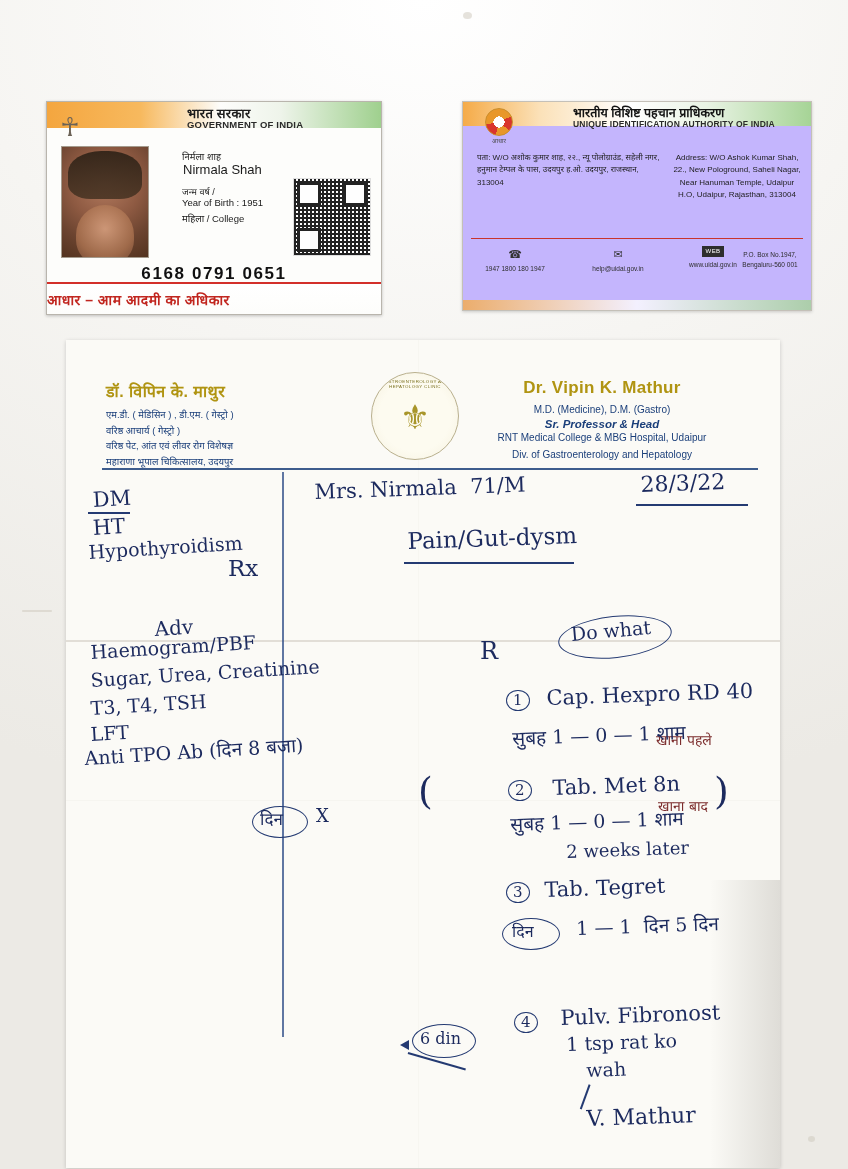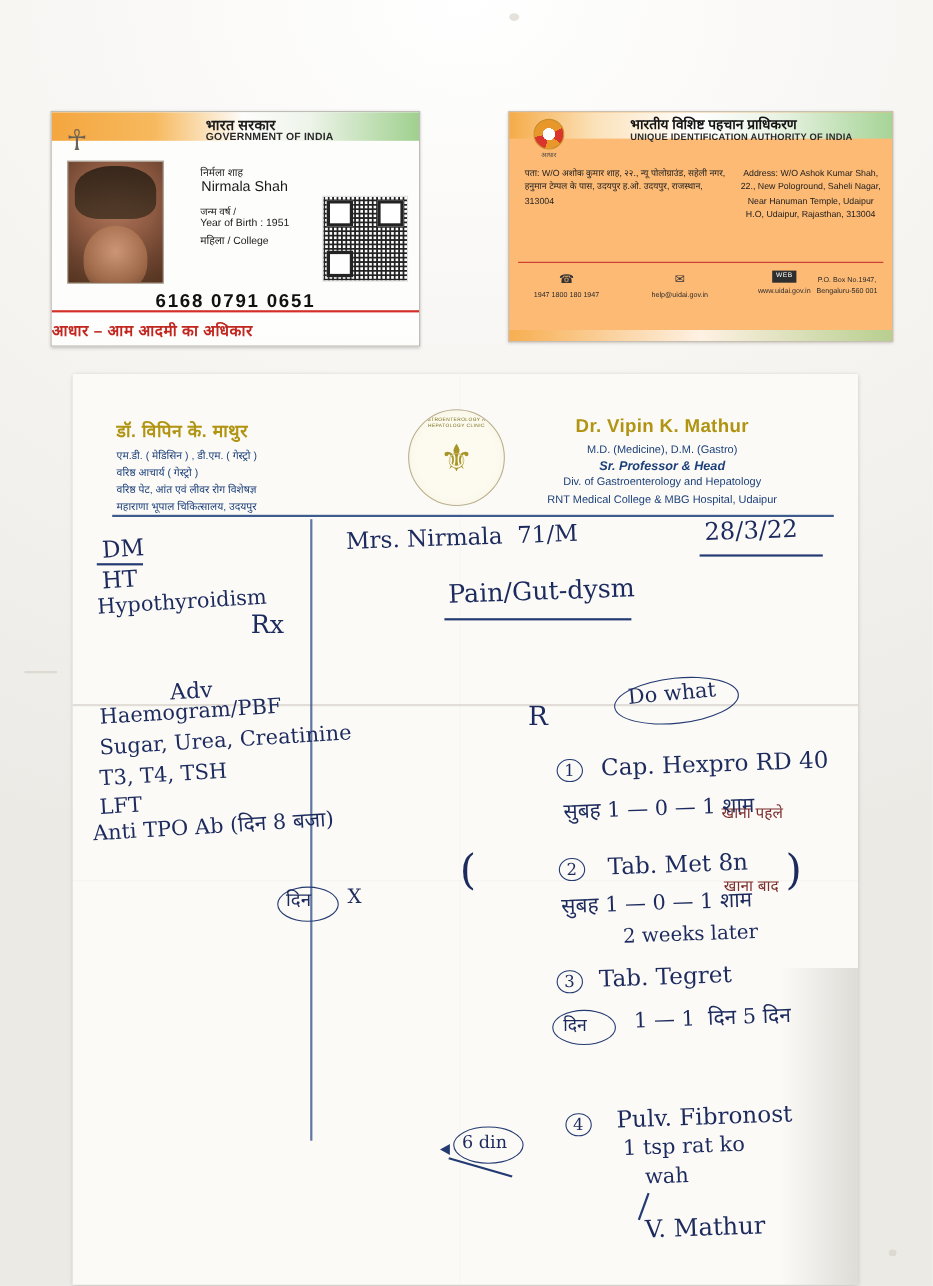--- a/index.html
+++ b/index.html
@@ -181,21 +181,21 @@
     letter-spacing: .5px;
   }
 
   
   .aadhaar-back {
     position: absolute;
     left: 462px;
     top: 101px;
     width: 348px;
     height: 208px;
-    background: #fdba74;
+    background: #c4b5fd;
     border: 1px solid #c4c0b8;
     box-shadow: 0 1px 3px rgba(0,0,0,.18);
     overflow: hidden;
   }
   .ab-topband {
     position: absolute;
     left: 0; top: 0; right: 0; height: 24px;
     background: linear-gradient(90deg,#f5ab48 0%, #fbe1b8 22%, #ffffff 48%, #e9f3e4 70%, #a6d496 100%);
   }
   .ab-uid-logo {
@@ -527,22 +527,22 @@
 
       <div class="rx-logo">
         <div class="ring-text">GASTROENTEROLOGY AND HEPATOLOGY CLINIC</div>
         <div class="crest">⚜</div>
       </div>
 
       <div class="rx-head-right">
         <div class="rx-name-en">Dr. Vipin K. Mathur</div>
         <div class="rx-qual-en">M.D. (Medicine), D.M. (Gastro)</div>
         <div class="rx-title-en">Sr. Professor &amp; Head</div>
+        <div class="rx-qual-en" style="margin-top:0;">RNT Medical College &amp; MBG Hospital, Udaipur</div>
         <div class="rx-qual-en" style="margin-top:1px;">Div. of Gastroenterology and Hepatology</div>
-        <div class="rx-qual-en" style="margin-top:0;">RNT Medical College &amp; MBG Hospital, Udaipur</div>
       </div>
 
       <div class="rx-head-rule"></div>
     </div>
 
     <div class="rx-vrule"></div>
 
     <div class="hw slant2" style="left:248px;top:140px;font-size:21px;">Mrs. Nirmala  71/M</div>
     <div class="hw slant2" style="left:574px;top:132px;font-size:22px;">28/3/22</div>
     <div class="underline-hw" style="left:570px;top:164px;width:112px;"></div>

